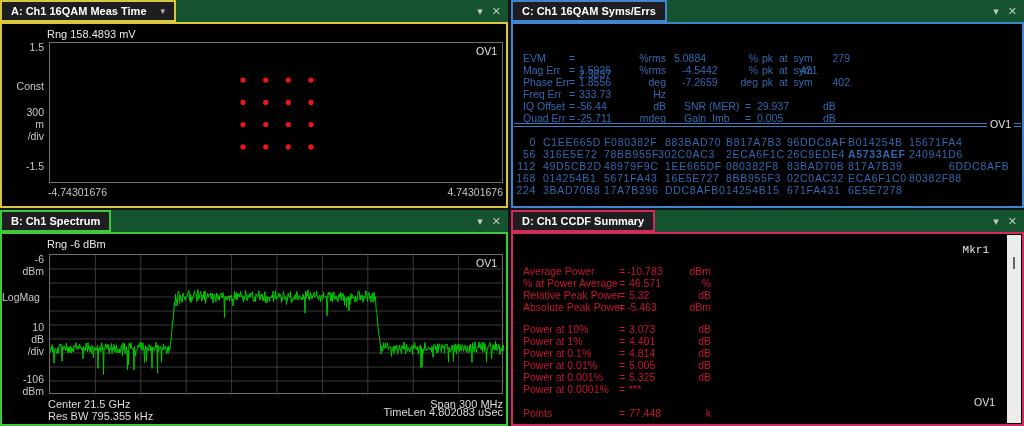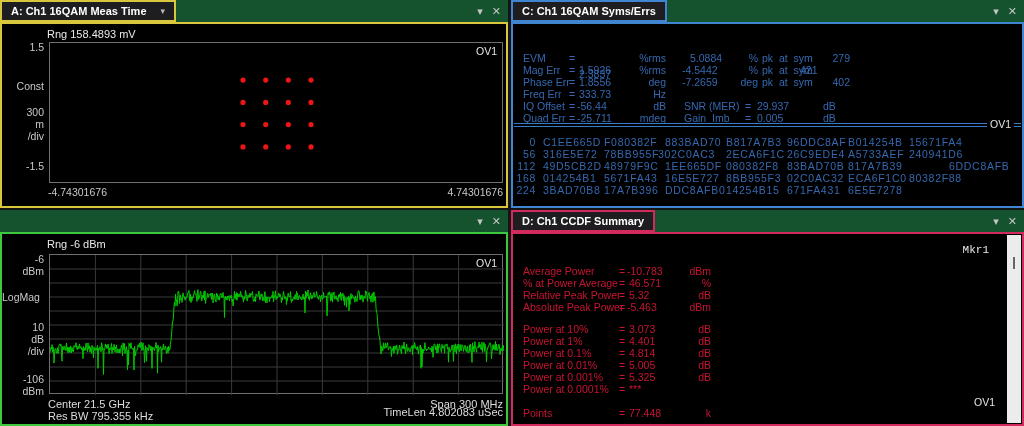--- a/index.html
+++ b/index.html
@@ -98,21 +98,21 @@
       <span>▾</span>
       <span>✕</span>
     </div>
   </div>
   <div class="content c-text" style="border-color:#3f85cf;">
     <div>
         <span class="cell" style="left: 10px; top: 28px;">EVM</span>
         <span class="cell" style="left: 56px; top: 28px;">=</span>
         <span class="cell" style="left: 66px; top: 44px;">2.3837</span>
         <span class="cell" style="left: 103px; top: 28px; width: 50px; text-align: right;">%rms</span>
-        <span class="cell" style="left: 177px; top: 28px;">5.0884</span>
+        <span class="cell" style="left: 161px; top: 28px;">5.0884</span>
         <span class="cell" style="left: 195px; top: 28px; width: 50px; text-align: right;">%</span>
         <span class="cell" style="left: 249px; top: 28px;">pk  at  sym</span>
         <span class="cell" style="left: 287px; top: 28px; width: 50px; text-align: right;">279</span>
         <span class="cell" style="left: 10px; top: 40px;">Mag Err</span>
         <span class="cell" style="left: 56px; top: 40px;">=</span>
         <span class="cell" style="left: 66px; top: 40px;">1.5926</span>
         <span class="cell" style="left: 103px; top: 40px; width: 50px; text-align: right;">%rms</span>
         <span class="cell" style="left: 169px; top: 40px;">-4.5442</span>
         <span class="cell" style="left: 195px; top: 40px; width: 50px; text-align: right;">%</span>
         <span class="cell" style="left: 249px; top: 40px;">pk  at  sym</span>
@@ -157,21 +157,21 @@
         <span class="cell" style="left: 213px; top: 112px;">B817A7B3</span>
         <span class="cell" style="left: 274px; top: 112px;">96DDC8AF</span>
         <span class="cell" style="left: 335px; top: 112px;">B014254B</span>
         <span class="cell" style="left: 396px; top: 112px;">15671FA4</span>
         <span class="cell" style="left: 0px; top: 124px; width: 23px; text-align: right;">56</span>
         <span class="cell" style="left: 30px; top: 124px;">316E5E72</span>
         <span class="cell" style="left: 91px; top: 124px;">78BB955F</span>
         <span class="cell" style="left: 145px; top: 124px;">302C0AC3</span>
         <span class="cell" style="left: 213px; top: 124px;">2ECA6F1C</span>
         <span class="cell" style="left: 274px; top: 124px;">26C9EDE4</span>
-        <span class="cell" style="left: 335px; top: 124px;">A5733AEF</span>
+        <span class="cell" style="left: 335px; top: 124px; font-weight: bold;">A5733AEF</span>
         <span class="cell" style="left: 396px; top: 124px;">240941D6</span>
         <span class="cell" style="left: 0px; top: 136px; width: 23px; text-align: right;">112</span>
         <span class="cell" style="left: 30px; top: 136px;">49D5CB2D</span>
         <span class="cell" style="left: 91px; top: 136px;">48979F9C</span>
         <span class="cell" style="left: 152px; top: 136px;">1EE665DF</span>
         <span class="cell" style="left: 213px; top: 136px;">080382F8</span>
         <span class="cell" style="left: 274px; top: 136px;">83BAD70B</span>
         <span class="cell" style="left: 335px; top: 136px;">817A7B39</span>
         <span class="cell" style="left: 396px; top: 136px; padding-left: 40px;">6DDC8AFB</span>
         <span class="cell" style="left: 0px; top: 148px; width: 23px; text-align: right;">168</span>
@@ -189,20 +189,23 @@
         <span class="cell" style="left: 213px; top: 160px;">14254B15</span>
         <span class="cell" style="left: 274px; top: 160px;">671FA431</span>
         <span class="cell" style="left: 335px; top: 160px;">6E5E7278</span>
         <span class="cell" style="left: 396px; top: 160px; margin-top: 30px;">BB955F30</span>
       </div>
   </div>
 </div>
 
 <div class="panel" style="left:0;top:210px;width:508px;height:216px;">
   <div class="titlebar">
+    <div class="tab" style="border-color:#3dc83d;">
+      <span>B: Ch1 Spectrum</span>
+    </div>
     <div class="bar-icons">
       <span>▾</span>
       <span>✕</span>
     </div>
   </div>
   <div class="content" style="border-color:#3dc83d;">
     <div class="rng" style="left:45px;top:4px;">Rng -6 dBm</div>
     <div class="axlab r" style="left:0;width:42px;top:19px;">-6</div>
     <div class="axlab r" style="left:0;width:42px;top:31px;">dBm</div>
     <div class="axlab r" style="left:0;width:22px;top:57px;">LogMag</div>

